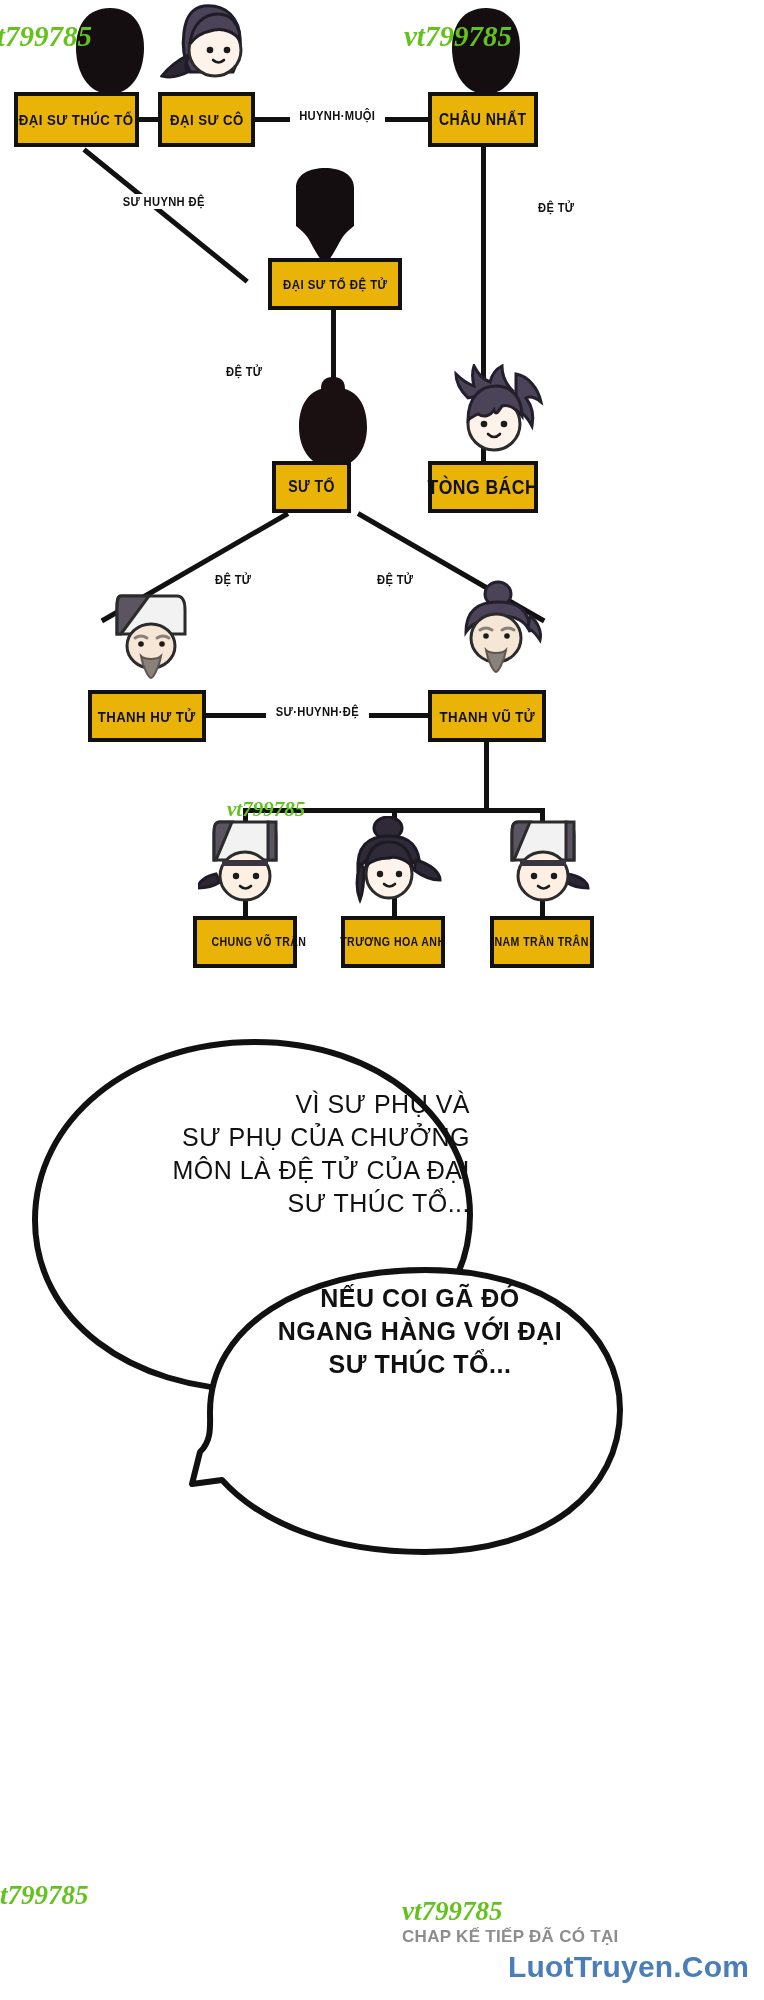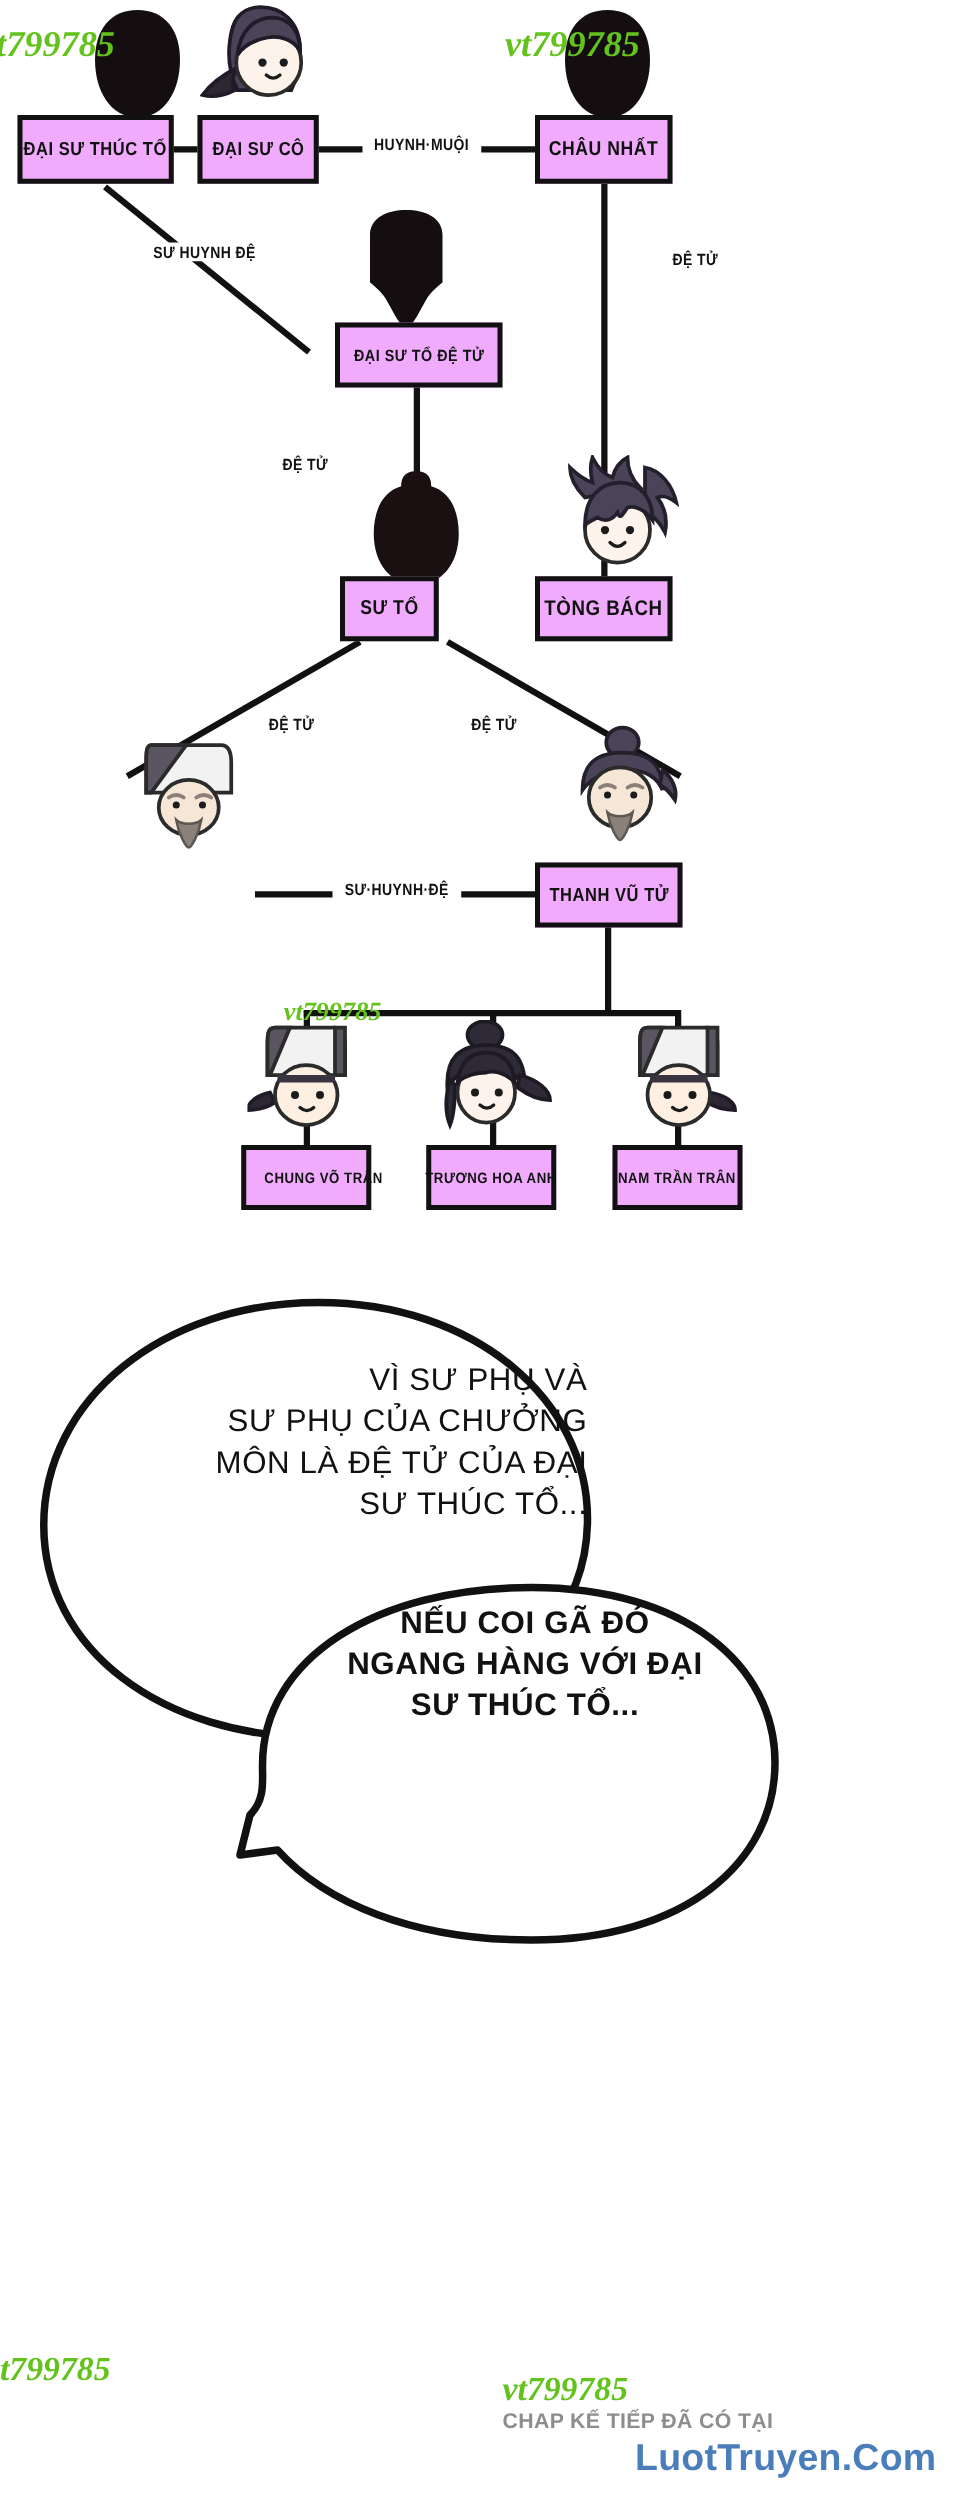--- a/index.html
+++ b/index.html
@@ -7,21 +7,21 @@
     font-family:"Liberation Sans", sans-serif;
     width:764px; height:2000px; position:relative; overflow:hidden;
     -webkit-font-smoothing:antialiased;
   }
   #stage{position:absolute;left:0;top:0;width:764px;height:2000px;background:#fff;}
 
   
   .node{
     position:absolute;
     box-sizing:border-box;
-    background:#f0abfc;
+    background:#eab308;
     border:4px solid #111;
     display:flex;align-items:center;justify-content:center;
     text-align:center;
     color:#111;
     font-weight:700;
     letter-spacing:.5px;
     z-index:6;
     font-stretch:condensed;
   }
   .node span{display:block;transform:scaleX(.88);white-space:nowrap;}
@@ -161,21 +161,21 @@
 
       <ellipse cx="48" cy="60" rx="26" ry="26" fill="#fdf3ea" stroke="#2b2b2b" stroke-width="3"></ellipse>
 
       <path d="M22 56 C22 34 34 22 50 22 C66 22 76 34 76 52 C70 44 62 40 56 42 C52 48 50 52 48 46 C44 52 38 54 32 50 C28 52 24 54 22 56 Z" fill="#4b4357" stroke="#241f2c" stroke-width="3"></path>
       <circle cx="38" cy="60" r="3.3" fill="#1b1b1b"></circle>
       <circle cx="58" cy="60" r="3.3" fill="#1b1b1b"></circle>
       <path d="M42 70 Q48 76 54 70" fill="none" stroke="#1b1b1b" stroke-width="2.6" stroke-linecap="round"></path>
     </svg>
   </div>
 
-  <div class="node" style="left:428px;top:461px;width:110px;height:52px;font-size:17px;">
+  <div class="node" style="left:428px;top:461px;width:110px;height:52px;font-size:20px;">
     <span>TÒNG BÁCH</span>
   </div>
 
   <div class="diag" style="left:288px;top:511px;width:215px;transform:rotate(150deg);"></div>
   <div class="diag" style="left:358px;top:511px;width:215px;transform:rotate(30deg);"></div>
   <div class="rel" style="left:209px;top:572px;">
     <span>ĐỆ TỬ</span>
   </div>
   <div class="rel" style="left:371px;top:572px;">
     <span>ĐỆ TỬ</span>
@@ -191,20 +191,23 @@
 
       <path d="M30 50 Q36 46 42 50" fill="none" stroke="#8a7f79" stroke-width="3" stroke-linecap="round"></path>
       <path d="M52 50 Q58 46 64 50" fill="none" stroke="#8a7f79" stroke-width="3" stroke-linecap="round"></path>
       <circle cx="36" cy="56" r="2.8" fill="#1b1b1b"></circle>
       <circle cx="57" cy="56" r="2.8" fill="#1b1b1b"></circle>
 
       <path d="M36 68 C38 80 44 90 46 90 C48 90 54 80 56 68 C52 72 40 72 36 68 Z" fill="#8a817b" stroke="#5e5751" stroke-width="2"></path>
     </svg>
   </div>
 
+  <div class="node" style="left:88px;top:690px;width:118px;height:52px;font-size:15px;">
+    <span>THANH HƯ TỬ</span>
+  </div>
 
   <div class="av" style="left:448px;top:578px;">
     <svg width="96" height="100" viewBox="0 0 96 100">
 
       <ellipse cx="50" cy="16" rx="13" ry="12" fill="#4b4357" stroke="#241f2c" stroke-width="3"></ellipse>
 
       <path d="M18 54 C18 32 30 24 50 24 C70 24 82 32 82 54 C78 44 68 38 56 38 C44 38 26 42 18 54 Z" fill="#4b4357" stroke="#241f2c" stroke-width="3"></path>
       <path d="M82 38 C90 44 94 54 92 62 C88 56 84 52 80 50 Z" fill="#4b4357" stroke="#241f2c" stroke-width="3"></path>
 
       <ellipse cx="48" cy="60" rx="25" ry="24" fill="#f6e6d6" stroke="#2b2b2b" stroke-width="3"></ellipse>

